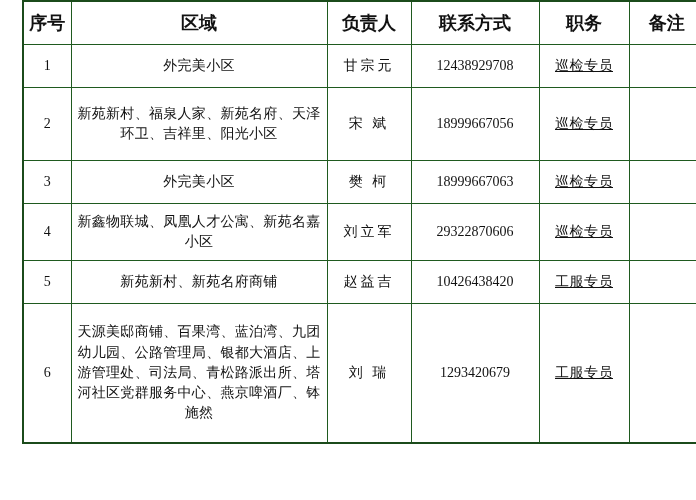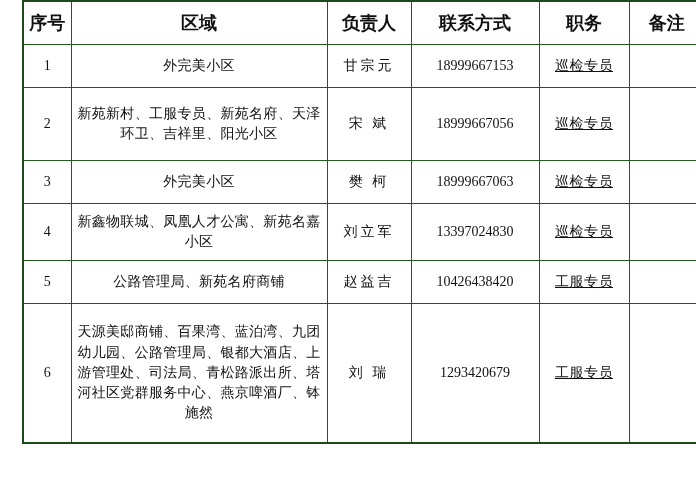--- a/index.html
+++ b/index.html
@@ -104,51 +104,51 @@
           <th>联系方式</th>
           <th>职务</th>
           <th>备注</th>
         </tr>
       </thead>
       <tbody>
         <tr class="r1">
           <td>1</td>
           <td class="area-cell">外完美小区</td>
           <td class="person-cell">甘宗元</td>
-          <td class="phone-cell">18999667153</td>
+          <td class="phone-cell">12438929708</td>
           <td class="duty-cell">巡检专员</td>
           <td></td>
         </tr>
         <tr class="r2">
           <td>2</td>
-          <td class="area-cell">新苑新村、工服专员、新苑名府、天泽环卫、吉祥里、阳光小区</td>
+          <td class="area-cell">新苑新村、福泉人家、新苑名府、天泽环卫、吉祥里、阳光小区</td>
           <td class="person-cell">宋 斌</td>
           <td class="phone-cell">18999667056</td>
           <td class="duty-cell">巡检专员</td>
           <td></td>
         </tr>
         <tr class="r3">
           <td>3</td>
           <td class="area-cell">外完美小区</td>
           <td class="person-cell">樊 柯</td>
           <td class="phone-cell">18999667063</td>
           <td class="duty-cell">巡检专员</td>
           <td></td>
         </tr>
         <tr class="r4">
           <td>4</td>
           <td class="area-cell">新鑫物联城、凤凰人才公寓、新苑名嘉小区</td>
           <td class="person-cell">刘立军</td>
-          <td class="phone-cell">13397024830</td>
+          <td class="phone-cell">29322870606</td>
           <td class="duty-cell">巡检专员</td>
           <td></td>
         </tr>
         <tr class="r5">
           <td>5</td>
-          <td class="area-cell">公路管理局、新苑名府商铺</td>
+          <td class="area-cell">新苑新村、新苑名府商铺</td>
           <td class="person-cell">赵益吉</td>
           <td class="phone-cell">10426438420</td>
           <td class="duty-cell">工服专员</td>
           <td></td>
         </tr>
         <tr class="r6">
           <td>6</td>
           <td class="area-cell">天源美邸商铺、百果湾、蓝泊湾、九团幼儿园、公路管理局、银都大酒店、上游管理处、司法局、青松路派出所、塔河社区党群服务中心、燕京啤酒厂、钵施然</td>
           <td class="person-cell">刘 瑞</td>
           <td class="phone-cell">1293420679</td>

